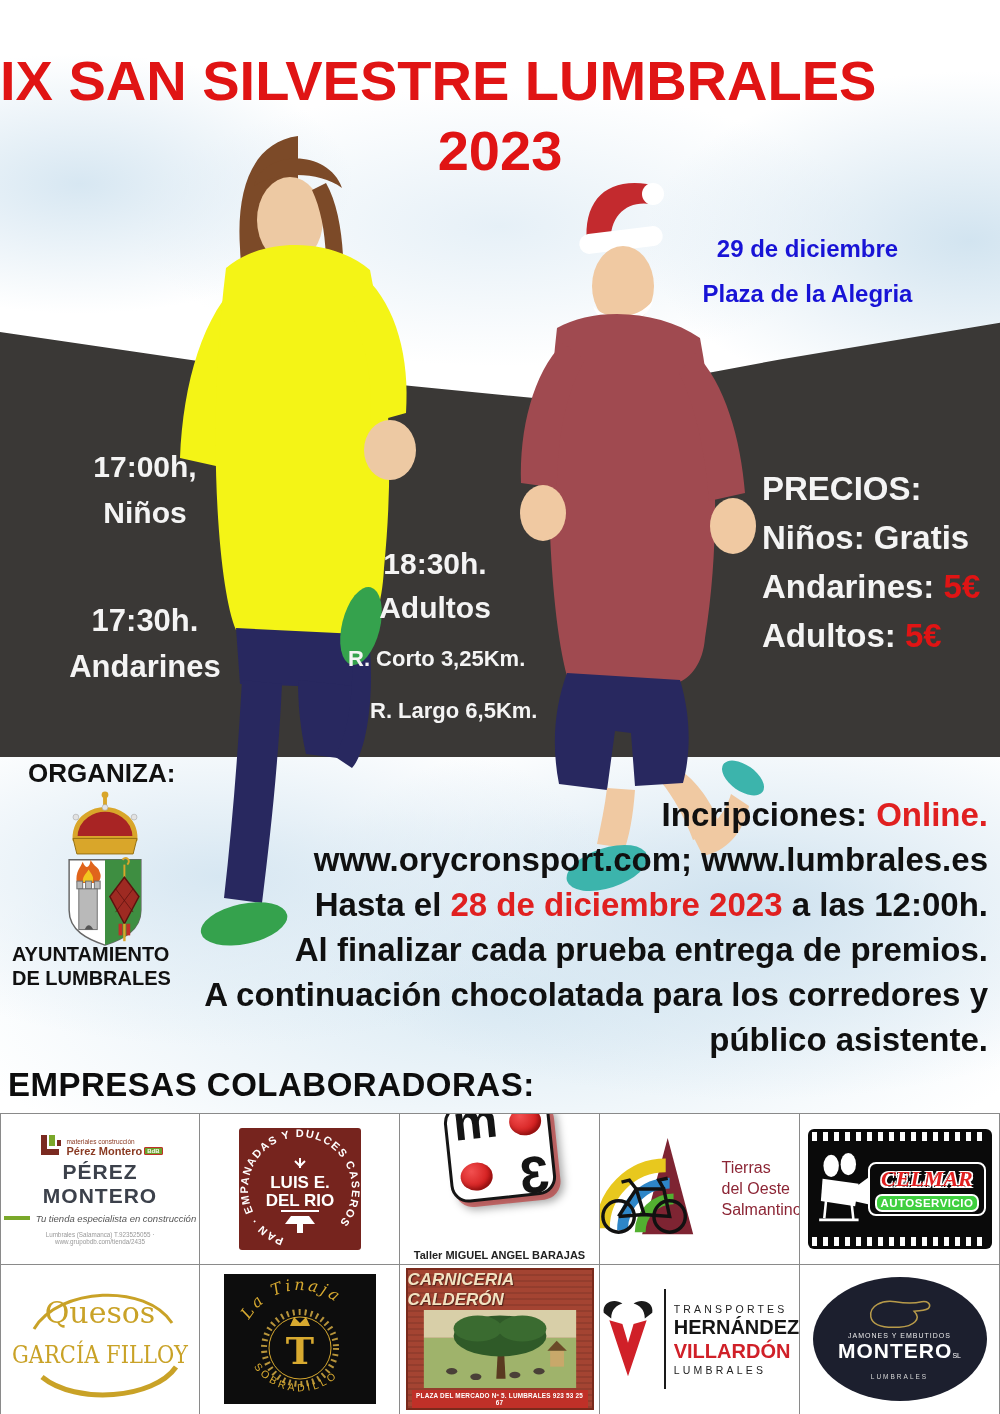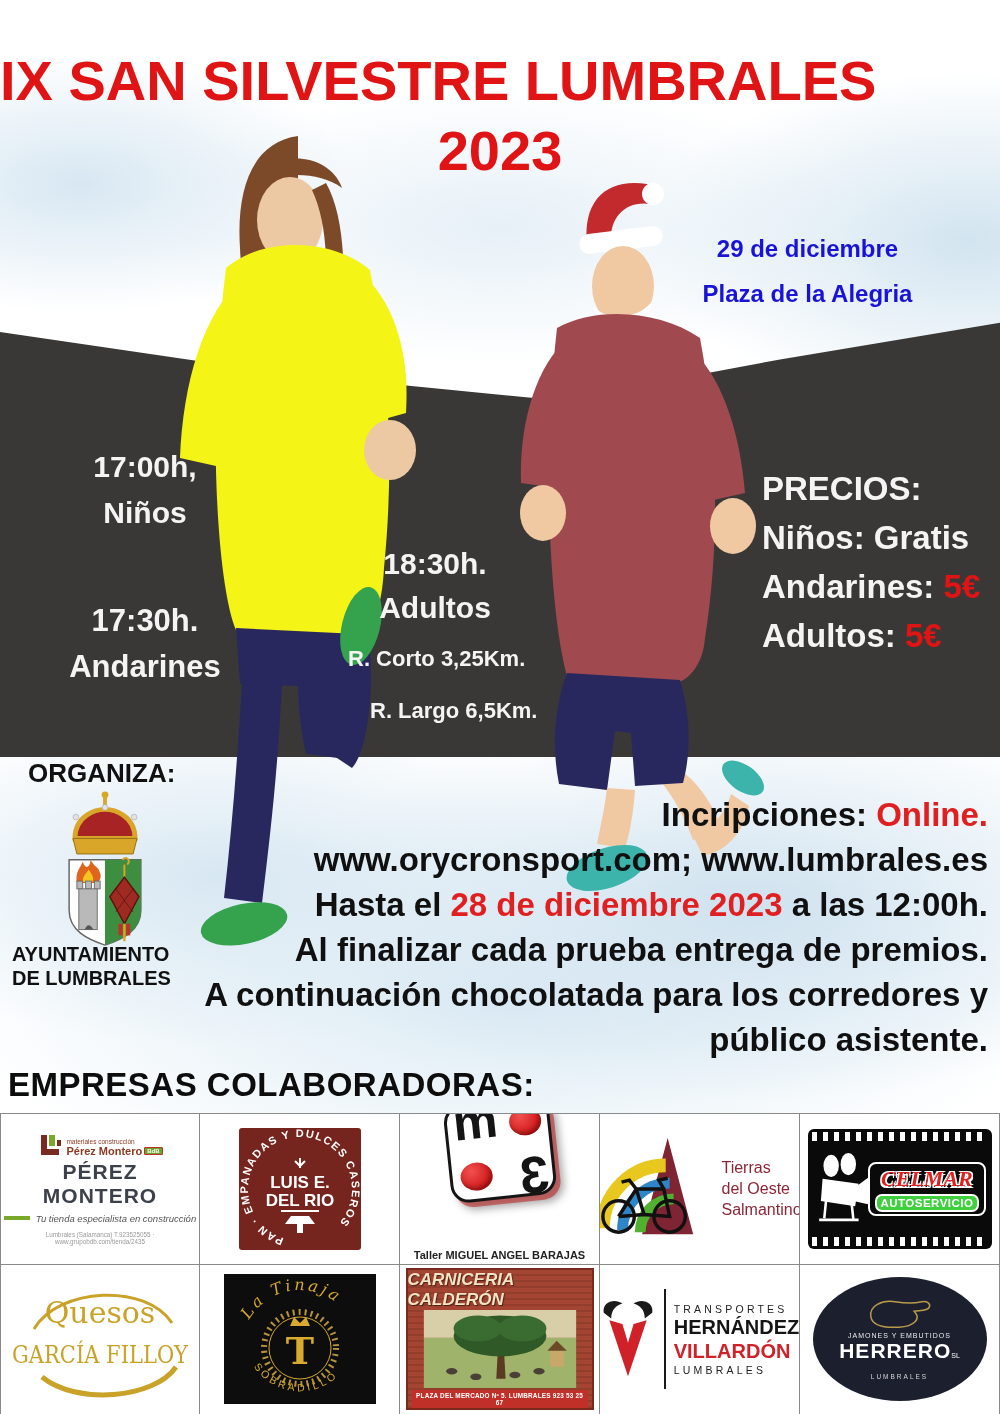--- a/index.html
+++ b/index.html
@@ -406,20 +406,20 @@
       </div>
     </div>
 
     <div class="cell">
       <div class="oval">
         <svg width="70" height="32" viewBox="0 0 70 34">
           <path d="M4,20 C2,8 16,2 30,4 C42,6 50,6 58,4 C64,3 68,6 66,10 C64,14 56,13 50,14 C58,22 50,30 34,31 C18,32 6,30 4,20 Z" fill="none" stroke="#b89b4a" stroke-width="1.6"></path>
         </svg>
         <div class="her-top">JAMONES Y EMBUTIDOS</div>
         <div>
-          <span class="her-name">HERRERO</span><span class="her-sl">SL</span>
+          <span class="her-name">MONTERO</span><span class="her-sl">SL</span>
         </div>
         <div class="her-bot">LUMBRALES</div>
       </div>
     </div>
 
   </div>
 </div>
 
 </body></html>

